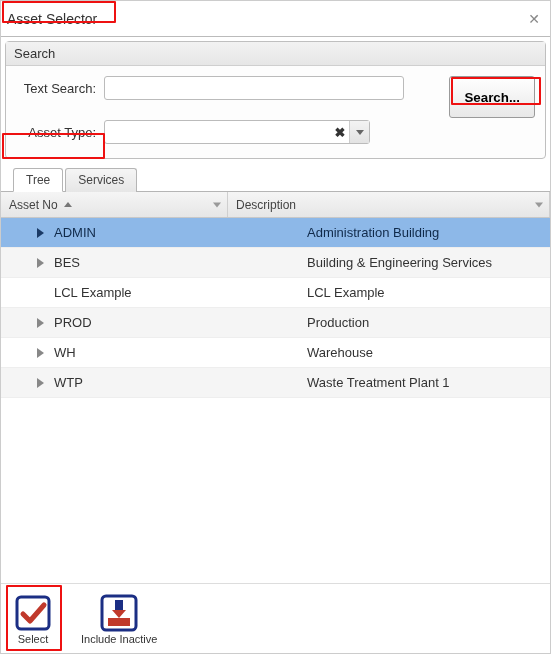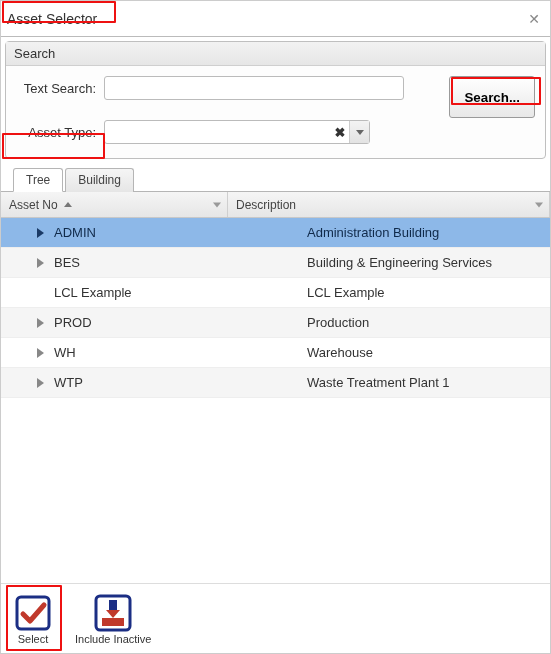--- a/index.html
+++ b/index.html
@@ -191,21 +191,21 @@
   .expander.none { border: none; width: 7px; height: 10px; margin: 0 10px 0 8px; }
   
   .bottom {
     position: absolute;
     left: 0; bottom: 0; width: 100%;
     height: 70px;
     border-top: 1px solid #ddd;
     display: flex;
     align-items: center;
     padding-left: 10px;
-    gap: 18px;
+    gap: 24px;
     background: #fff;
   }
   .action {
     display: flex;
     flex-direction: column;
     align-items: center;
     font-size: 11px;
     color: #333;
     cursor: pointer;
     padding: 2px;
@@ -250,21 +250,21 @@
       </div>
     </div>
     <div class="btn-area">
       <button class="search-btn">Search...</button>
     </div>
   </div>
 </div>
 
 <div class="tabs">
   <div class="tab active">Tree</div>
-  <div class="tab">Building</div>
+  <div class="tab">Services</div>
 </div>
 
 <div class="grid">
   <div class="ghead">
     <div class="gh-cell">
       <span>Asset No</span>
       <span class="sort-asc"></span>
       <span class="chev"></span>
     </div>
     <div class="gh-cell">

